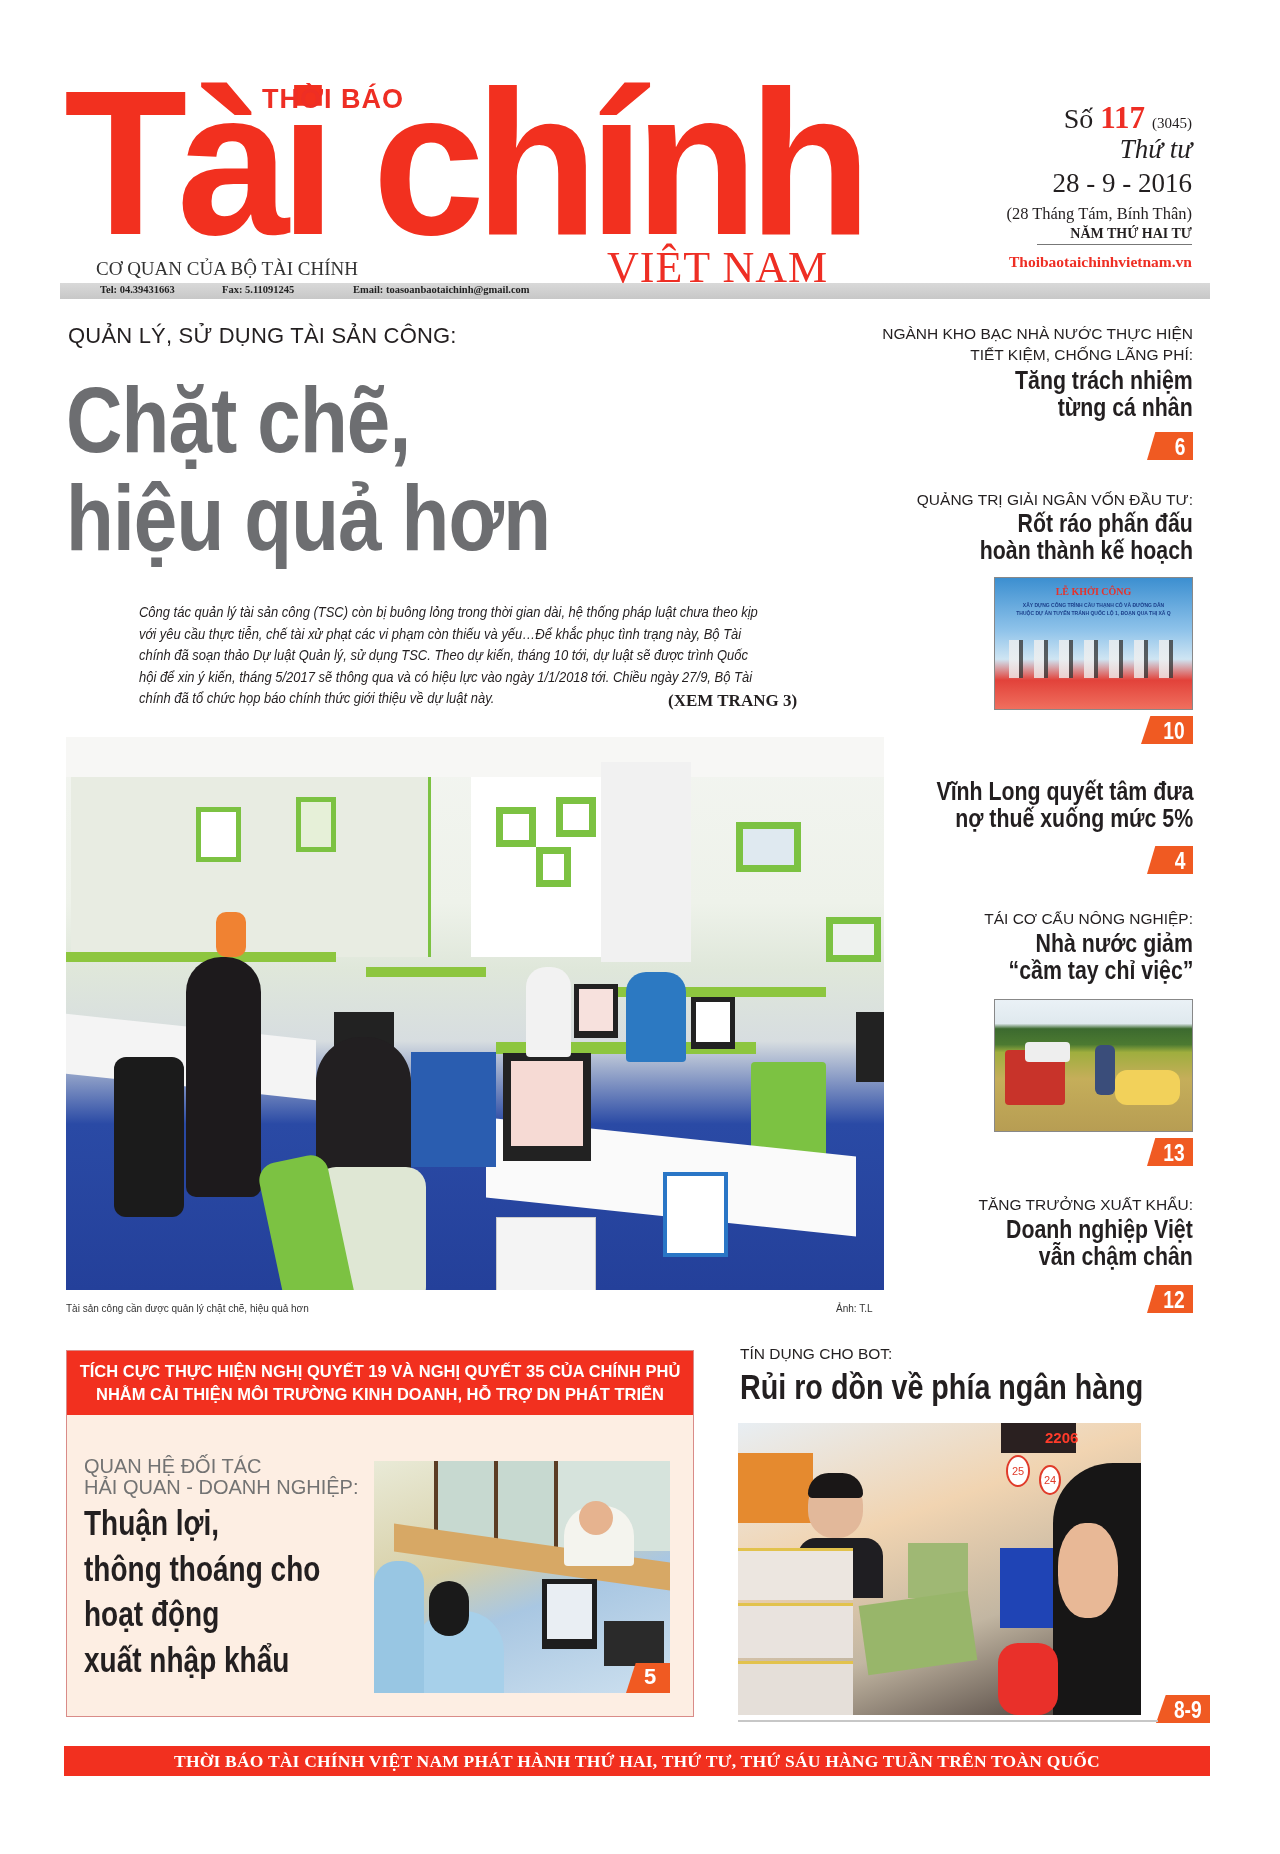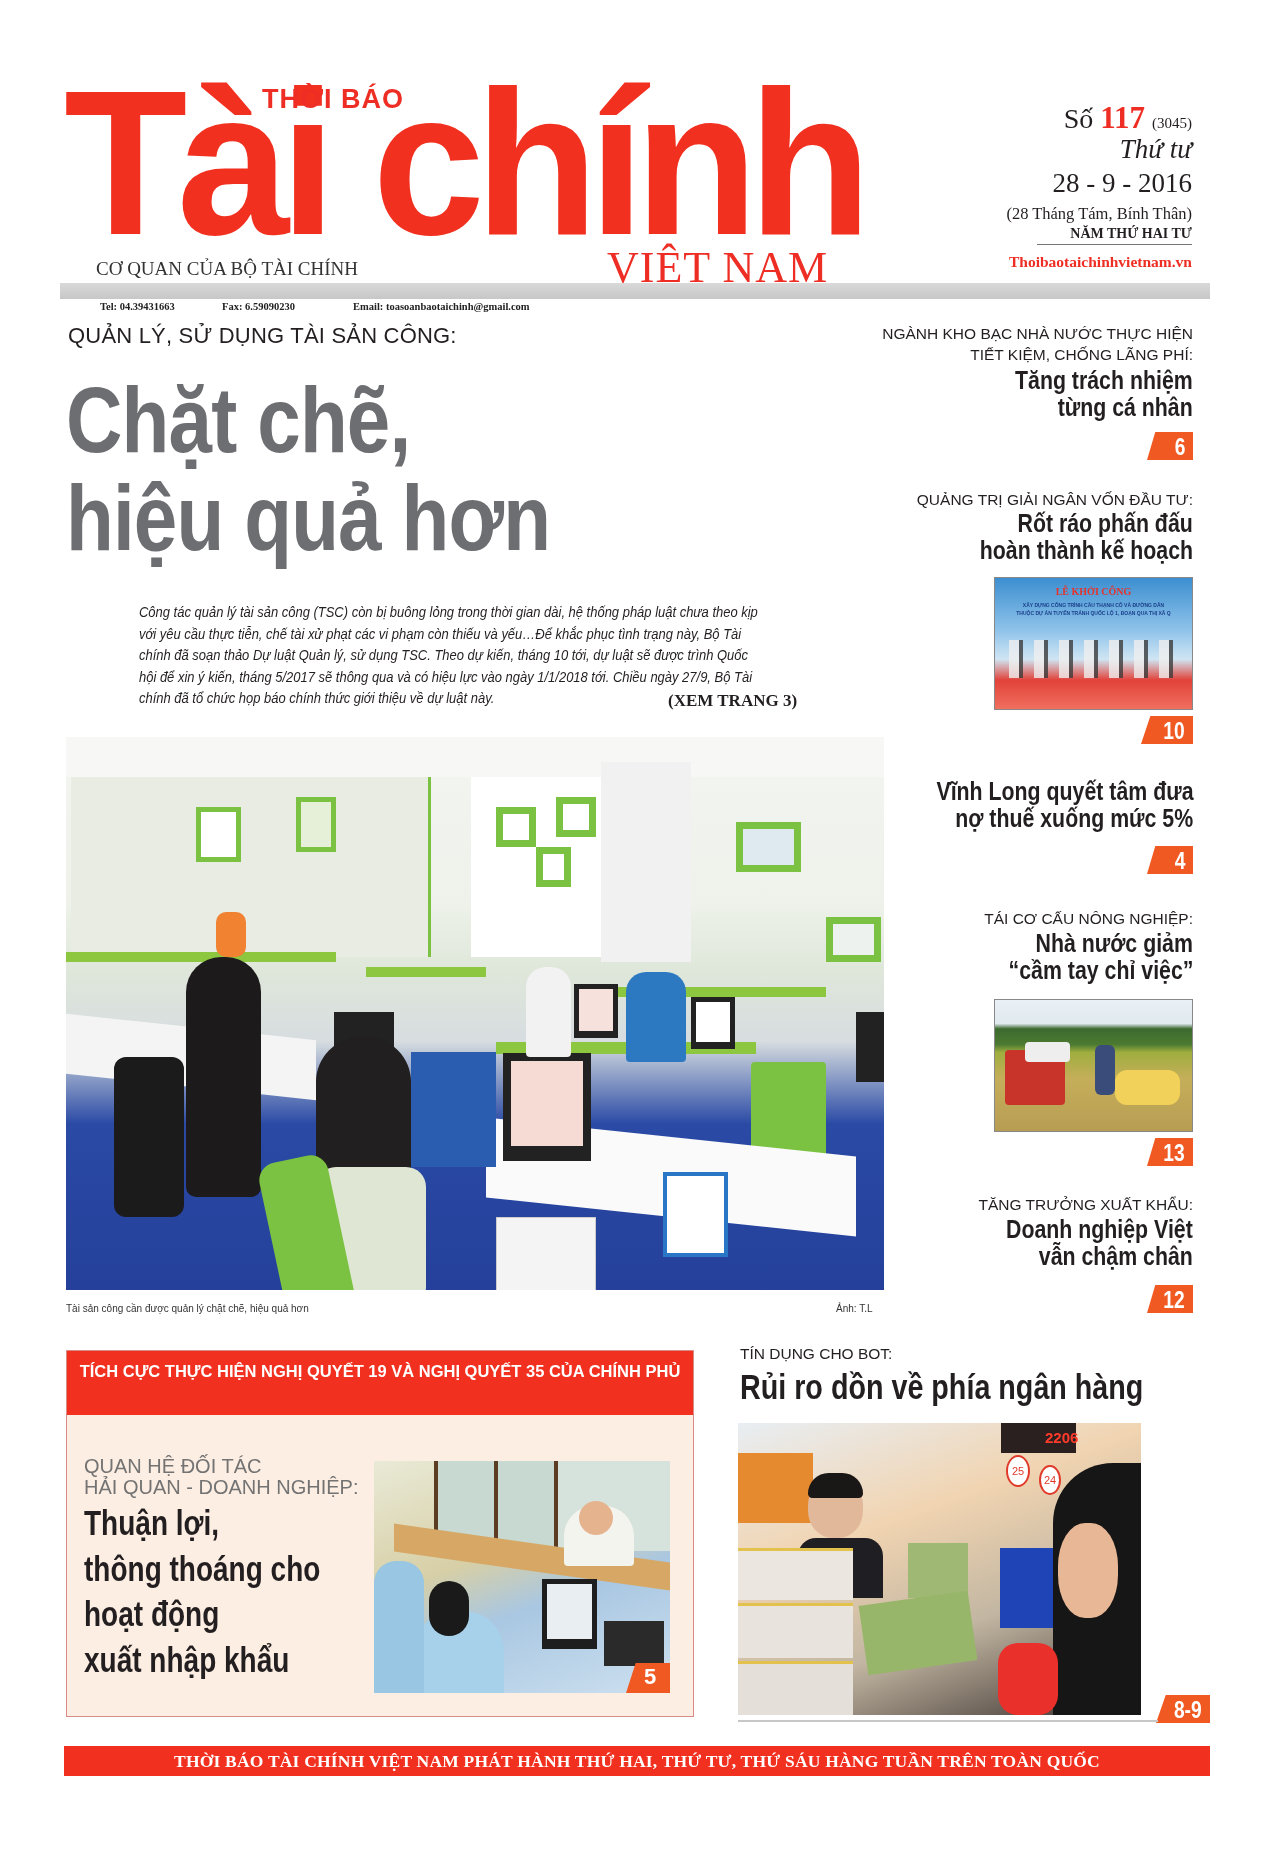--- a/index.html
+++ b/index.html
@@ -11,21 +11,21 @@
     .abs { position: absolute; }
 
     
     .mast-thoi { left: 262px; top: 84px; font-family: "Liberation Sans", sans-serif; font-weight: 900;
       font-size: 27px; color: #ee2e24; letter-spacing: 1px; }
     .mast-main { left: 64px; top: 60px; font-family: "Liberation Sans", sans-serif; font-weight: 900;
       font-size: 206px; line-height: 1; color: #f2301f; letter-spacing: -10px; transform: scaleX(0.98); transform-origin: left top; }
     .mast-vn { left: 607px; top: 242px; font-family: "Liberation Serif", serif; font-size: 44px; color: #ee2e24; letter-spacing: 1px; }
     .mast-coquan { left: 96px; top: 258px; font-family: "Liberation Serif", serif; font-size: 19px; color: #333; }
     .mast-strip { left: 60px; top: 283px; width: 1150px; height: 16px; background: linear-gradient(#d9d9d9,#c7c7c7); }
-    .mast-strip span { position: absolute; top: 18px; font-family: "Liberation Serif", serif; font-weight: bold; font-size: 10.5px; color: #222; }
+    .mast-strip span { position: absolute; top: 1px; font-family: "Liberation Serif", serif; font-weight: bold; font-size: 10.5px; color: #222; }
 
     .issue { right: 88px; text-align: right; font-family: "Liberation Serif", serif; color: #231f20; }
     .issue-num { top: 100px; font-size: 28px; }
     .issue-num .big { color: #ee2e24; font-weight: bold; font-size: 31px; }
     .issue-num .small { font-size: 15px; }
     .issue-day { top: 134px; font-size: 27px; font-style: italic; }
     .issue-date { top: 168px; font-size: 27px; }
     .issue-lunar { top: 204px; font-size: 16.5px; }
     .issue-year { top: 226px; font-size: 14px; font-weight: bold; border-bottom: 1px solid #777; padding-bottom: 2px; width: 155px; text-align: right; }
     .issue-web { top: 253px; font-size: 15.5px; font-weight: bold; color: #ee2e24; }
@@ -78,21 +78,21 @@
   </style>
 </head>
 <body>
 
 <div class="abs mast-main">Tài chính</div>
 <div class="abs mast-thoi">THỜI BÁO</div>
 <div class="abs mast-vn">VIỆT NAM</div>
 <div class="abs mast-coquan">CƠ QUAN CỦA BỘ TÀI CHÍNH</div>
 <div class="abs mast-strip">
   <span style="left:40px">Tel: 04.39431663</span>
-  <span style="left:162px">Fax: 6.59090230</span>
+  <span style="left:162px">Fax: 5.11091245</span>
   <span style="left:293px">Email: toasoanbaotaichinh@gmail.com</span>
 </div>
 
 <div class="abs issue issue-num">
   <span>Số</span>
   <span class="big">117</span>
   <span class="small">(3045)</span>
 </div>
 <div class="abs issue issue-day">Thứ tư</div>
 <div class="abs issue issue-date">28 - 9 - 2016</div>
@@ -188,20 +188,21 @@
 <div class="abs pg" style="top:1138px;width:46px"><span>13</span></div>
 
 <div class="abs rc rc-kicker" style="top:1194px">TĂNG TRƯỞNG XUẤT KHẨU:</div>
 <div class="abs rc rc-title" style="top:1215px">Doanh nghiệp Việt</div>
 <div class="abs rc rc-title" style="top:1242px">vẫn chậm chân</div>
 <div class="abs pg" style="top:1285px;width:46px"><span>12</span></div>
 
 <div class="abs box">
   <div class="box-head">
     <div>TÍCH CỰC THỰC HIỆN NGHỊ QUYẾT 19 VÀ NGHỊ QUYẾT 35 CỦA CHÍNH PHỦ</div>
+    <div>NHẰM CẢI THIỆN MÔI TRƯỜNG KINH DOANH, HỖ TRỢ DN PHÁT TRIỂN</div>
   </div>
 </div>
 <div class="abs box-kicker" style="top:1455px">QUAN HỆ ĐỐI TÁC</div>
 <div class="abs box-kicker" style="top:1476px">HẢI QUAN - DOANH NGHIỆP:</div>
 <div class="abs box-title">
   <div>Thuận lợi,</div>
   <div>thông thoáng cho</div>
   <div>hoạt động</div>
   <div>xuất nhập khẩu</div>
 </div>

